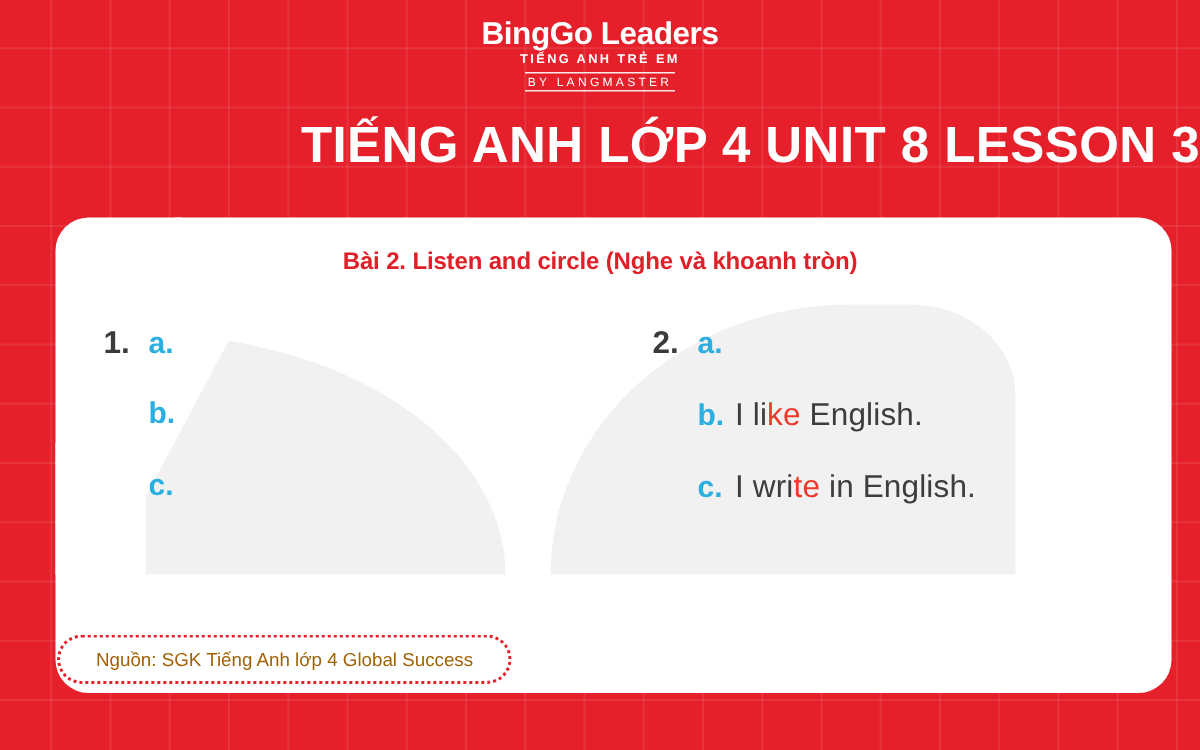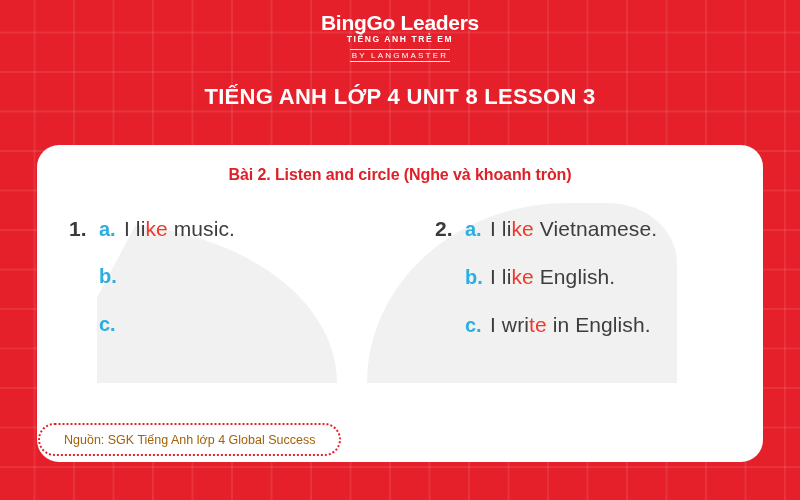--- a/index.html
+++ b/index.html
@@ -64,38 +64,39 @@
     background: rgba(255,255,255,0.9);
     width: 100%;
   }
 
   
   #headline {
     position: absolute;
     top: 76px;
     left: 0;
     width: 800px;
-    text-align: center;
+    text-align: right;
     color: #ffffff;
-    font-size: 22px;
+    font-size: 34px;
     font-weight: bold;
     letter-spacing: 0.3px;
     line-height: 42px;
   }
 
   
   #card {
     position: absolute;
     left: 37px;
     top: 145px;
     width: 726px;
     height: 317px;
     background: #ffffff;
     border-radius: 22px;
     overflow: hidden;
+    padding-left: 18px;
   }
   
   .wm {
     position: absolute;
     background: #f1f1f1;
     pointer-events: none;
   }
   #wm-left {
     left: 60px;
     top: 78px;
@@ -227,39 +228,37 @@
     <div id="card-title">Bài 2. Listen and circle (Nghe và khoanh tròn)</div>
 
     <div id="columns">
 
       <div class="column" id="col-1">
         <div class="q-row">
           <div class="q-num">1.</div>
           <div class="q-opts">
             <div class="opt-row">
               <span class="opt-letter">a.</span>
-              <span class="opt-text"><span>I li</span><span class="hl">ke</span><span> music.</span></span>
             </div>
           </div>
         </div>
         <div class="opt-row" style="padding-left:30px">
           <span class="opt-letter">b.</span>
         </div>
         <div class="opt-row" style="padding-left:30px">
           <span class="opt-letter">c.</span>
         </div>
       </div>
 
       <div class="column" id="col-2">
         <div class="q-row">
           <div class="q-num">2.</div>
           <div class="q-opts">
             <div class="opt-row">
               <span class="opt-letter">a.</span>
-              <span class="opt-text"><span>I li</span><span class="hl">ke</span><span> Vietnamese.</span></span>
             </div>
           </div>
         </div>
         <div class="opt-row" style="padding-left:30px">
           <span class="opt-letter">b.</span>
           <span class="opt-text"><span>I li</span><span class="hl">ke</span><span> English.</span></span>
         </div>
         <div class="opt-row" style="padding-left:30px">
           <span class="opt-letter">c.</span>
           <span class="opt-text"><span>I wri</span><span class="hl">te</span><span> in English.</span></span>

